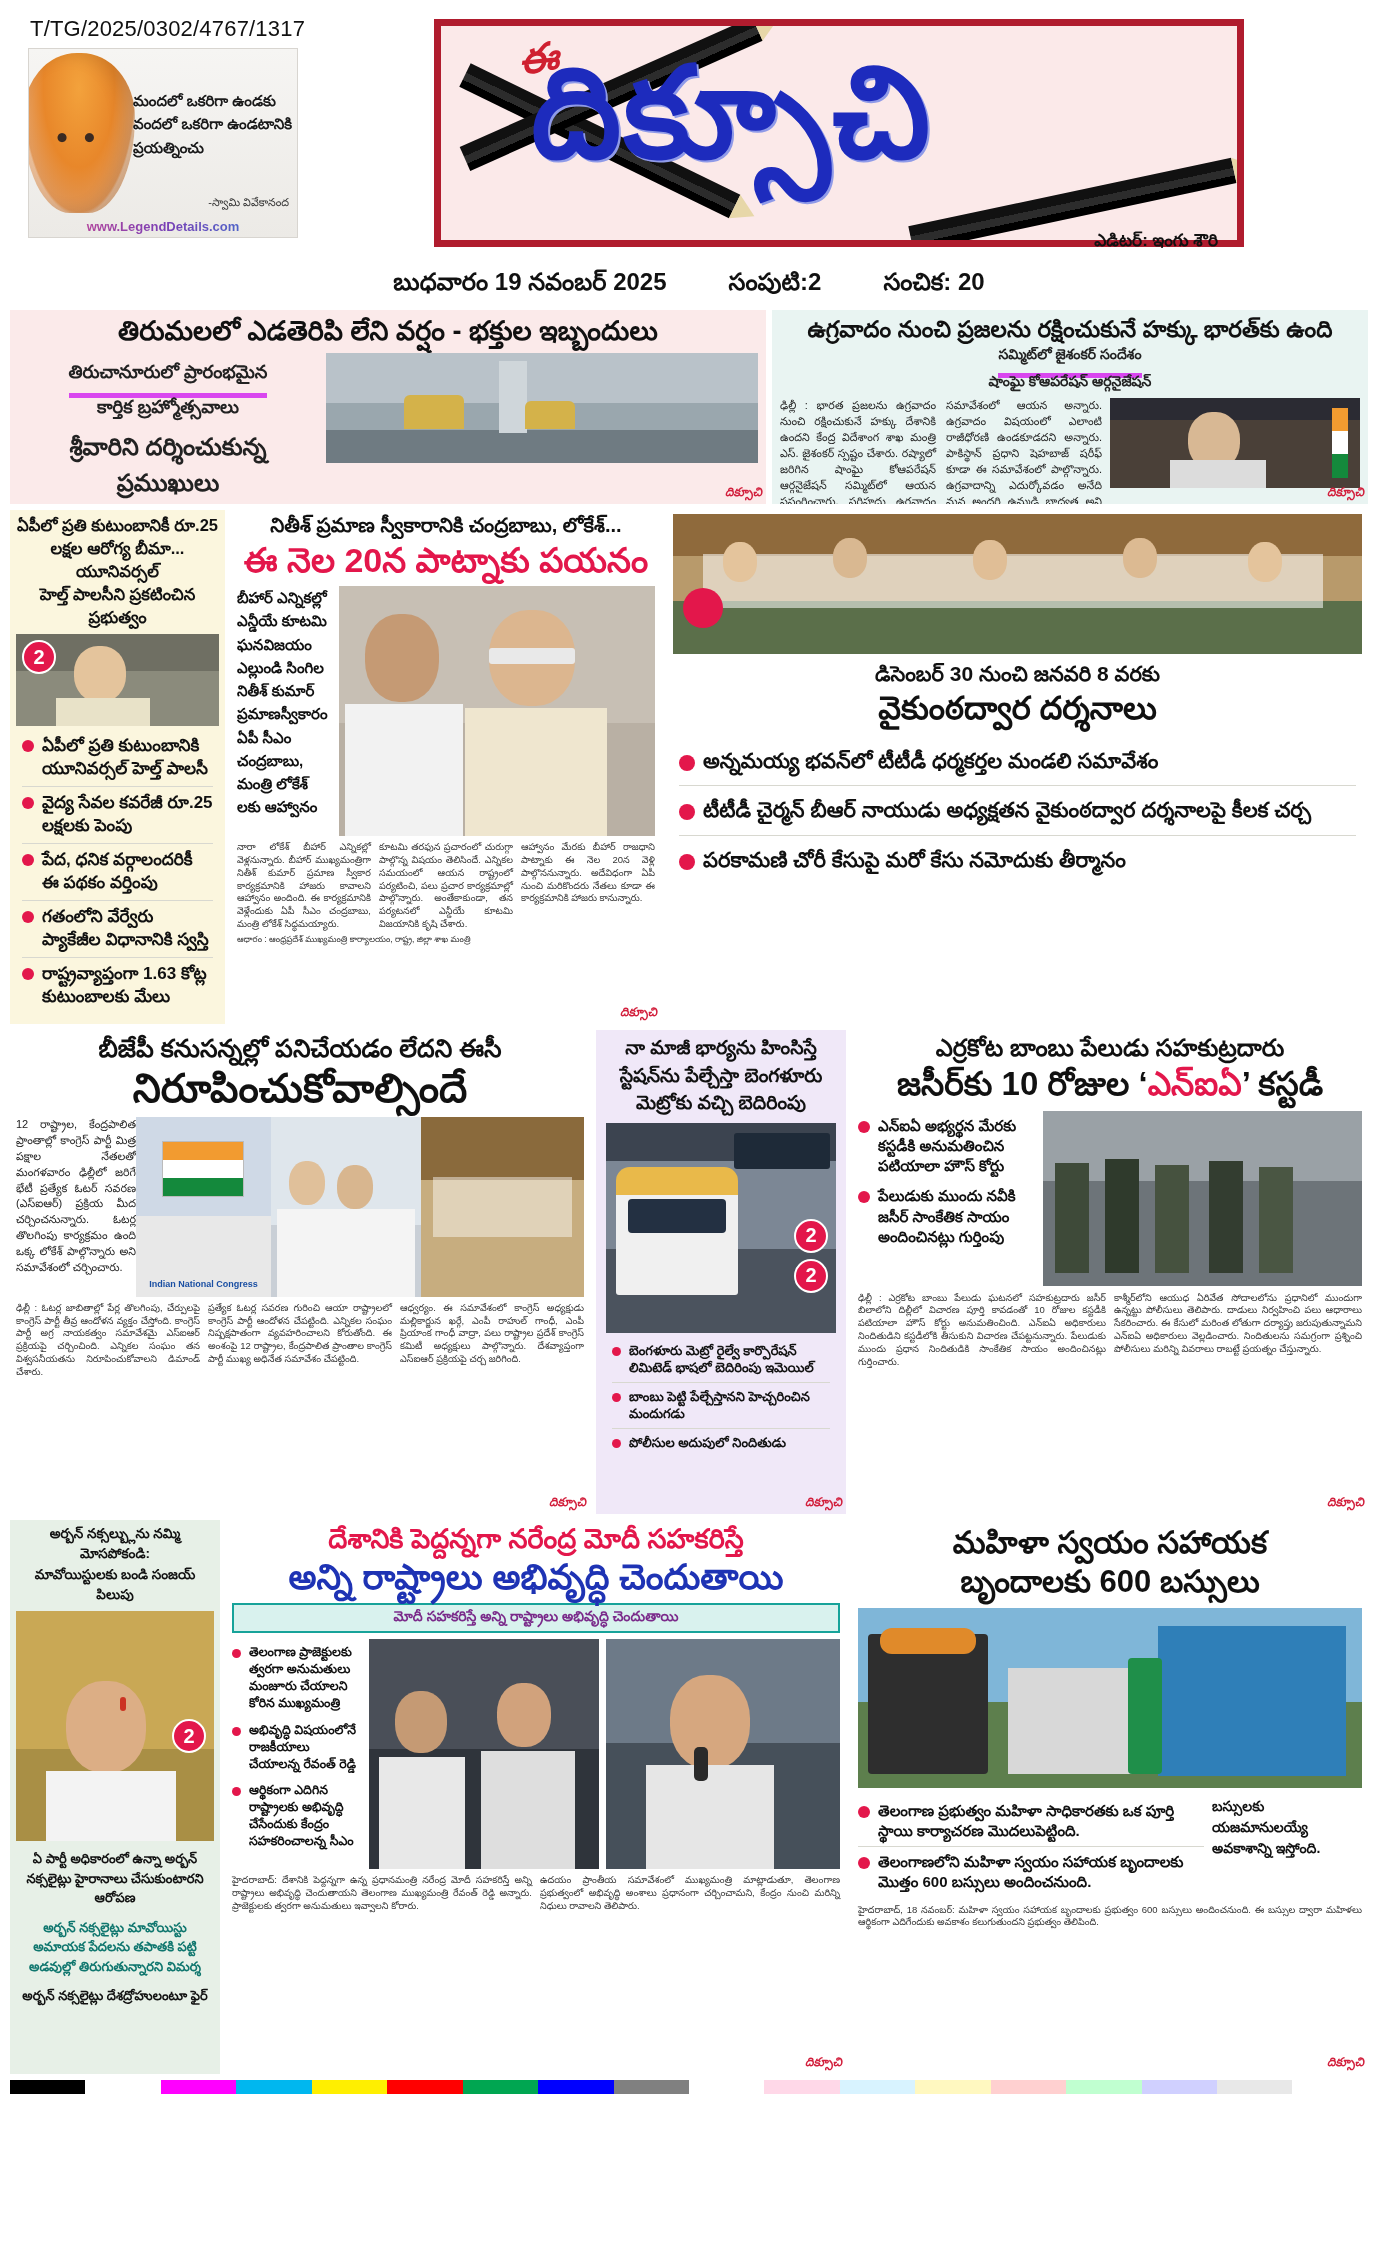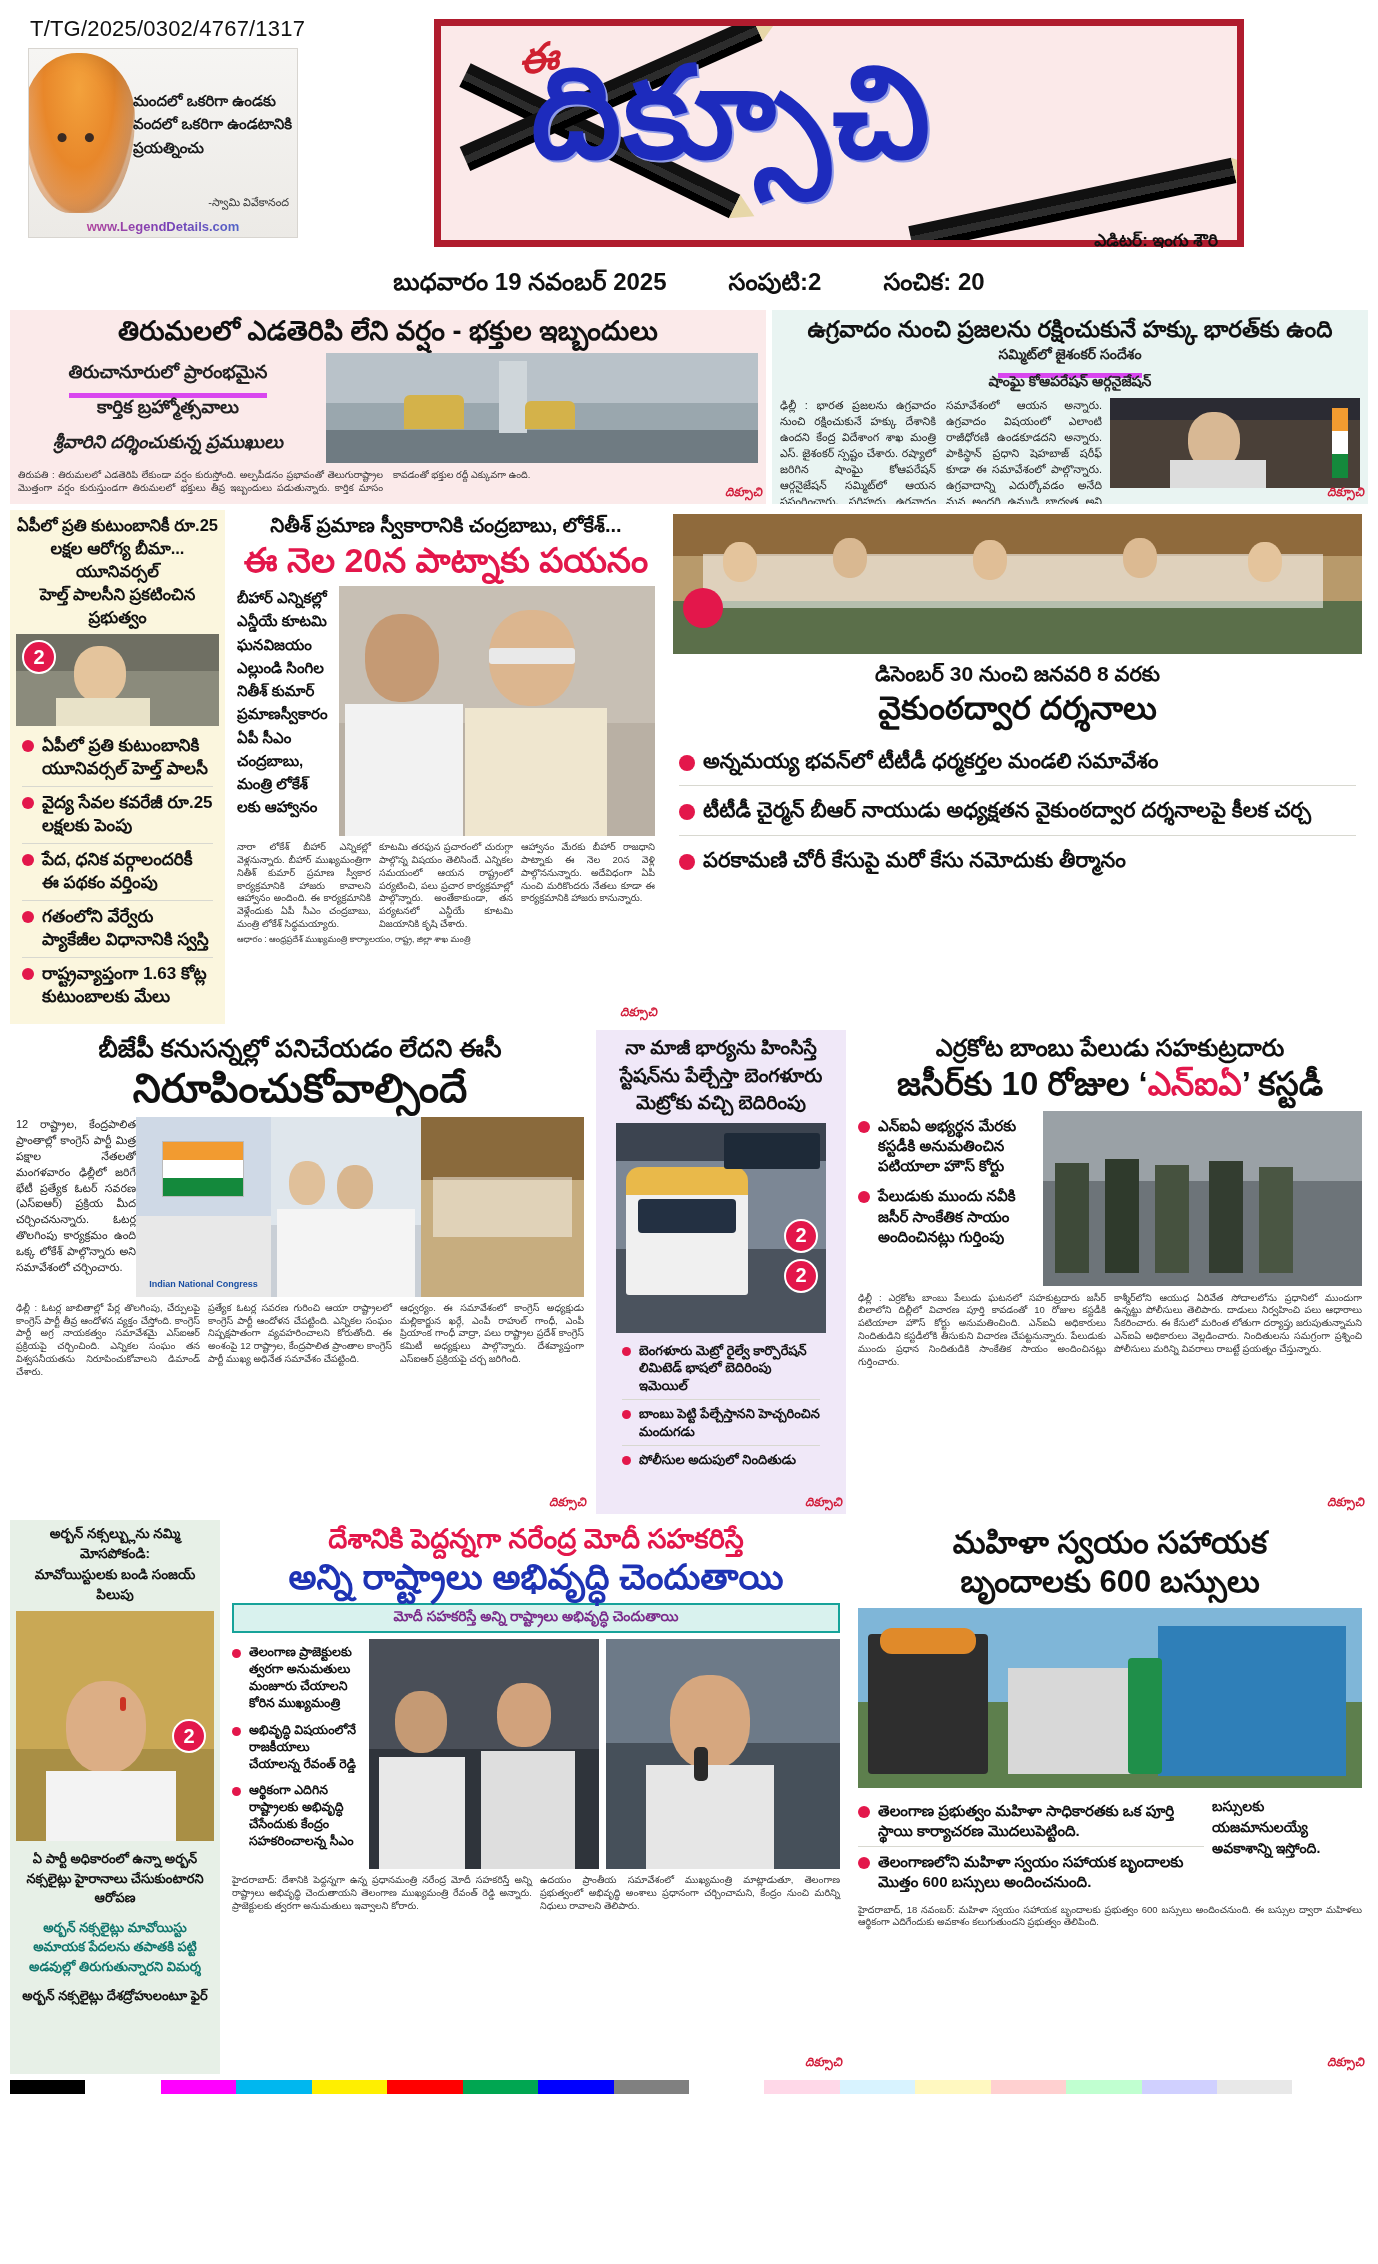--- a/index.html
+++ b/index.html
@@ -213,21 +213,21 @@
   </div>
 
   <div class="row" style="height:200px;">
 
     <div class="blk" style="width:756px;background:#fbeaea;padding:6px 8px;">
       <div class="hl-main" style="font-size:27px;">తిరుమలలో ఎడతెరిపి లేని వర్షం - భక్తుల ఇబ్బందులు</div>
       <div style="display:flex;gap:8px;margin-top:6px;">
         <div style="width:300px;">
           <div class="sub" style="font-size:18px;margin-top:6px;"><span class="ul">తిరుచానూరులో ప్రారంభమైన</span></div>
           <div class="sub" style="font-size:18px;margin-top:8px;">కార్తిక బ్రహ్మోత్సవాలు</div>
-          <div class="sub" style="font-size:18px;margin-top:8px;font-style:italic;">శ్రీవారిని దర్శించుకున్న ప్రముఖులు</div>
+          <div class="sub" style="font-size:24px;margin-top:8px;">శ్రీవారిని దర్శించుకున్న ప్రముఖులు</div>
         </div>
         <div class="photo" style="flex:1;height:110px;background:linear-gradient(180deg,#b9c2c9 0 45%,#9aa7ae 45% 70%,#6f7b82 70%);">
           <div style="position:absolute;left:40%;top:8px;width:28px;height:72px;background:#cfd6da;"></div>
           <div style="position:absolute;left:18%;top:42px;width:60px;height:34px;background:#d4b24a;border-radius:6px 6px 0 0;"></div>
           <div style="position:absolute;left:46%;top:48px;width:50px;height:28px;background:#d4b24a;border-radius:6px 6px 0 0;"></div>
         </div>
       </div>
       <div class="cap" style="margin-top:6px;column-count:2;">తిరుపతి : తిరుమలలో ఎడతెరిపి లేకుండా వర్షం కురుస్తోంది. అల్పపీడనం ప్రభావంతో తెలుగురాష్ట్రాల మొత్తంగా వర్షం కురుస్తుండగా తిరుమలలో భక్తులు తీవ్ర ఇబ్బందులు పడుతున్నారు. కార్తిక మాసం కావడంతో భక్తుల రద్దీ ఎక్కువగా ఉంది.</div>
       <div class="stamp">దిక్సూచి</div>
     </div>
@@ -368,21 +368,21 @@
         </div>
       </div>
       <div style="display:flex;gap:8px;margin-top:5px;">
         <div class="cap" style="flex:1;">ఢిల్లీ : ఓటర్ల జాబితాల్లో పేర్ల తొలగింపు, చేర్పులపై కాంగ్రెస్ పార్టీ తీవ్ర ఆందోళన వ్యక్తం చేస్తోంది. కాంగ్రెస్ పార్టీ అగ్ర నాయకత్వం సమావేశమై ఎస్ఐఆర్ ప్రక్రియపై చర్చించింది. ఎన్నికల సంఘం తన విశ్వసనీయతను నిరూపించుకోవాలని డిమాండ్ చేశారు.</div>
         <div class="cap" style="flex:1;">ప్రత్యేక ఓటర్ల సవరణ గురించి ఆయా రాష్ట్రాలలో కాంగ్రెస్ పార్టీ ఆందోళన చేపట్టింది. ఎన్నికల సంఘం నిష్పక్షపాతంగా వ్యవహరించాలని కోరుతోంది. ఈ అంశంపై 12 రాష్ట్రాల, కేంద్రపాలిత ప్రాంతాల కాంగ్రెస్ పార్టీ ముఖ్య అధినేత సమావేశం చేపట్టింది.</div>
         <div class="cap" style="flex:1;">ఆధ్వర్యం. ఈ సమావేశంలో కాంగ్రెస్ అధ్యక్షుడు మల్లికార్జున ఖర్గే, ఎంపీ రాహుల్ గాంధీ, ఎంపీ ప్రియాంక గాంధీ వాద్రా, పలు రాష్ట్రాల ప్రదేశ్ కాంగ్రెస్ కమిటీ అధ్యక్షులు పాల్గొన్నారు. దేశవ్యాప్తంగా ఎస్ఐఆర్ ప్రక్రియపై చర్చ జరిగింది.</div>
       </div>
       <div class="stamp">దిక్సూచి</div>
     </div>
 
-    <div class="blk" style="width:250px;background:#f0e8f8;padding:4px 20px;">
+    <div class="blk" style="width:250px;background:#f0e8f8;padding:4px 10px;">
       <div class="hl-main" style="font-size:19px;line-height:1.45;">
         <div>నా మాజీ భార్యను హింసిస్తే</div>
         <div>స్టేషన్‌ను పేల్చేస్తా బెంగళూరు</div>
         <div>మెట్రోకు వచ్చి బెదిరింపు</div>
       </div>
       <div class="photo" style="height:210px;margin-top:6px;background:linear-gradient(180deg,#3c4450 0 18%,#7c8795 18% 60%,#4b535e 60%);">
         <div style="position:absolute;left:10px;top:44px;width:122px;height:128px;background:linear-gradient(180deg,#e9b94a 0 22%,#f0f0f0 22%);border-radius:14px 14px 3px 3px;"></div>
         <div style="position:absolute;left:22px;top:76px;width:98px;height:34px;background:#233042;border-radius:4px;"></div>
         <div style="position:absolute;right:6px;top:10px;width:96px;height:36px;background:#1e2a38;border-radius:3px;"></div>
         <div class="badge2" style="right:8px;top:96px;">2</div>

